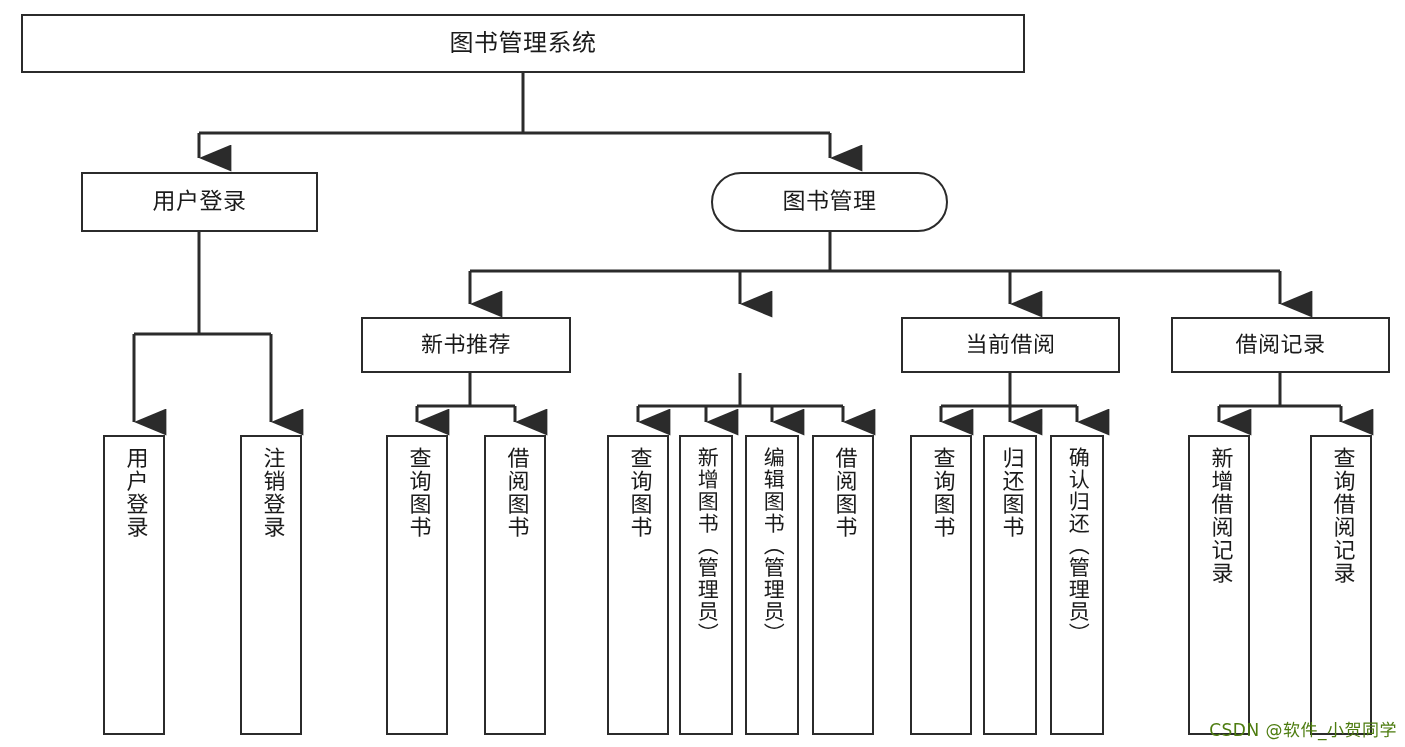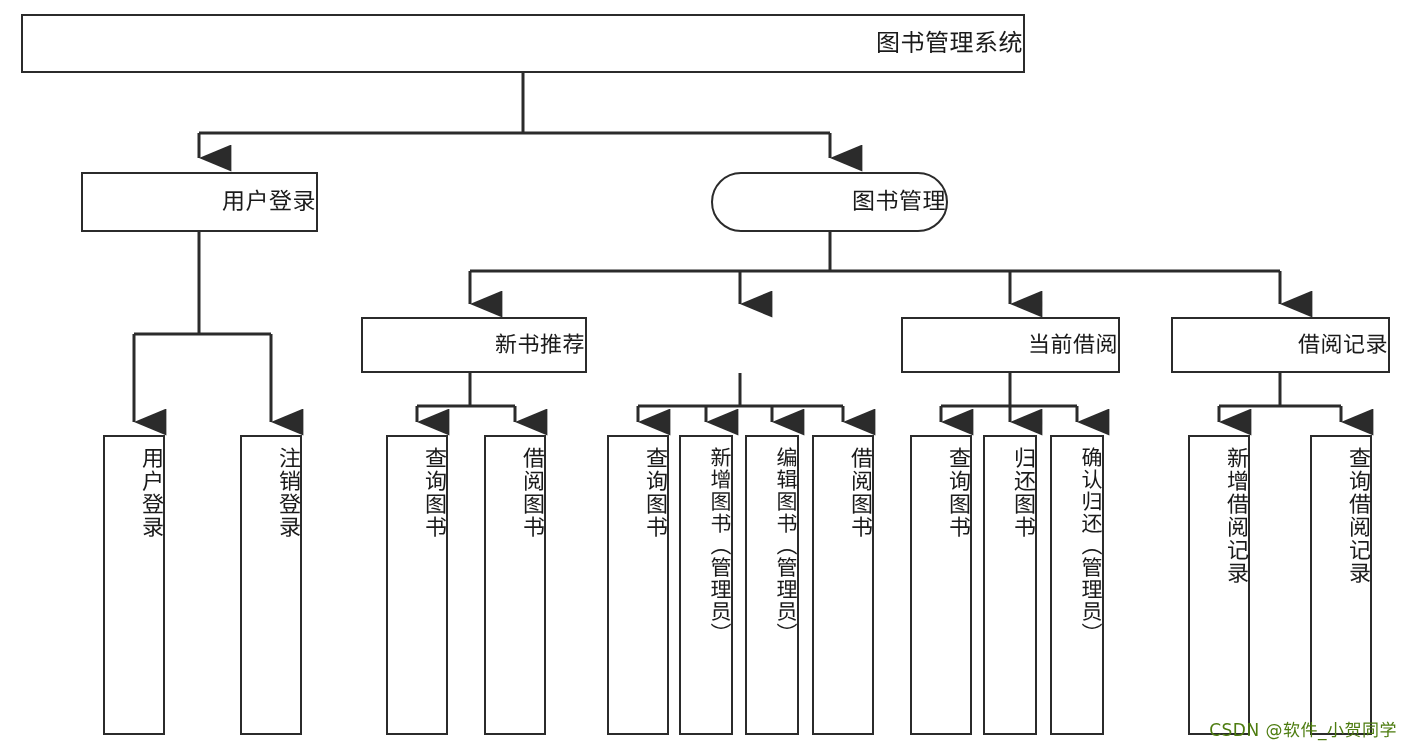--- a/index.html
+++ b/index.html
@@ -25,21 +25,21 @@
     width: 1405px;
     height: 747px;
   }
   .node-box {
     position: absolute;
     box-sizing: border-box;
     border: 2.5px solid #2b2b2b;
     background: #ffffff;
     display: flex;
     align-items: center;
-    justify-content: flex-end;
+    justify-content: center;
     color: #1a1a1a;
   }
   .node-label-h {
     font-size: 23px;
     line-height: 1.1;
     letter-spacing: 0.5px;
     white-space: nowrap;
     text-align: center;
   }
   .node-box.root .node-label-h {
@@ -142,21 +142,21 @@
     <span class="node-label-h">图书管理系统</span>
   </div>
 
   <div class="node-box level2" style="left:81px; top:172px; width:237px; height:60px;">
     <span class="node-label-h">用户登录</span>
   </div>
   <div class="node-box level2" style="left:711px; top:172px; width:237px; height:60px;border-radius:30px;">
     <span class="node-label-h">图书管理</span>
   </div>
 
-  <div class="node-box level3" style="left:361px; top:317px; width:226px; height:56px;">
+  <div class="node-box level3" style="left:361px; top:317px; width:210px; height:56px;">
     <span class="node-label-h">新书推荐</span>
   </div>
   <div class="node-box level3" style="left:901px; top:317px; width:219px; height:56px;">
     <span class="node-label-h">当前借阅</span>
   </div>
   <div class="node-box level3" style="left:1171px; top:317px; width:219px; height:56px;">
     <span class="node-label-h">借阅记录</span>
   </div>
 
   <div class="node-box leaf" style="left:103px; top:435px; width:62px; height:300px;">

